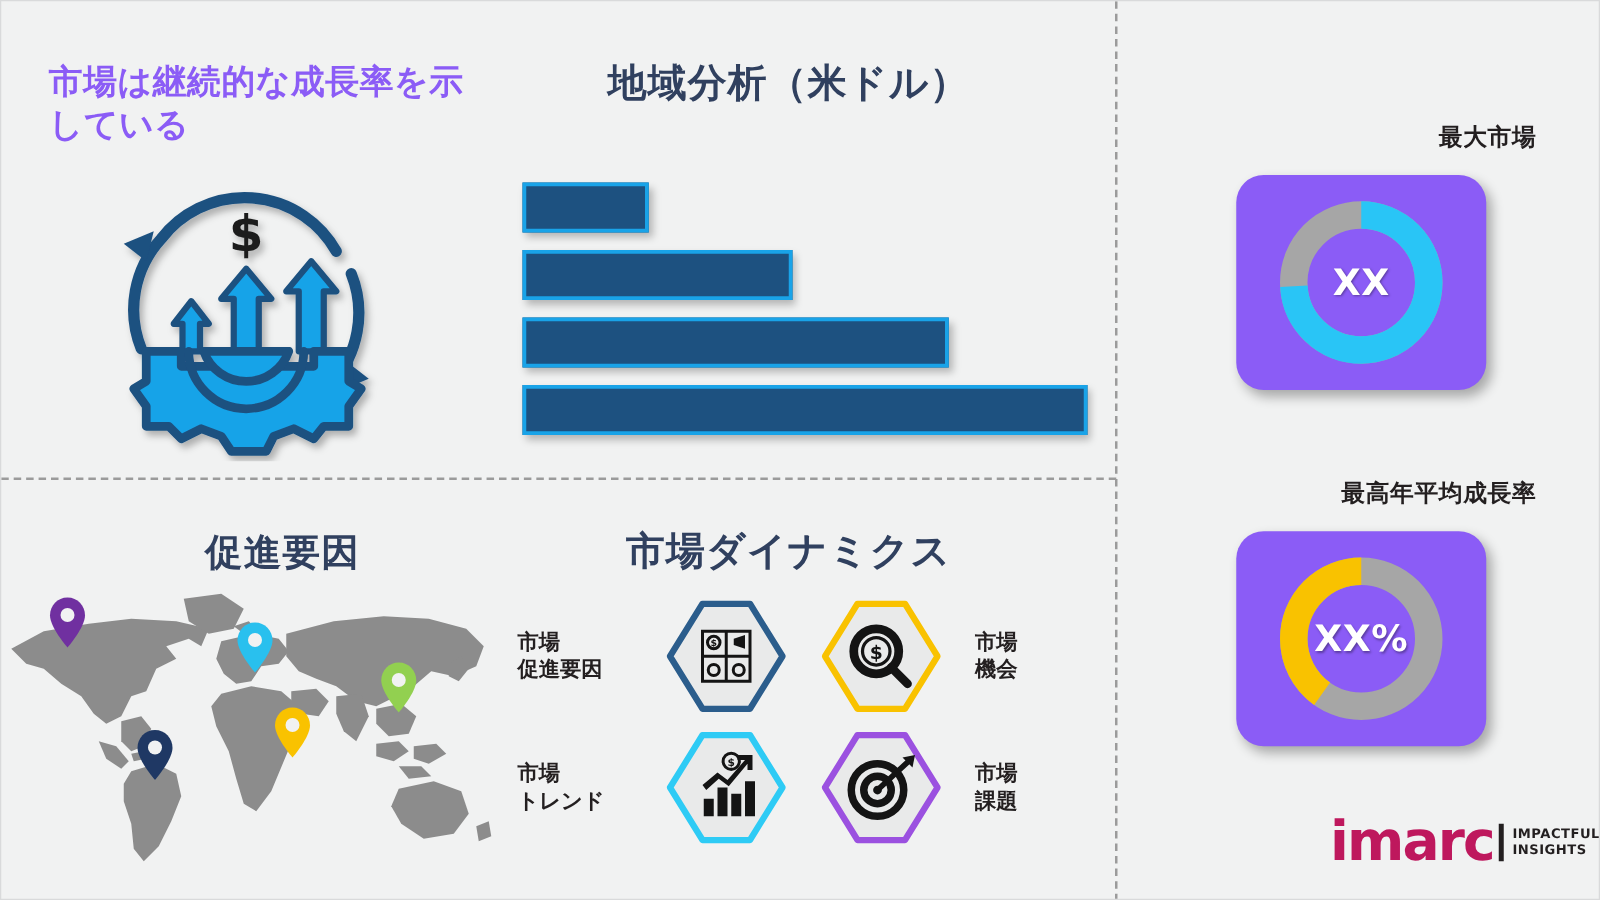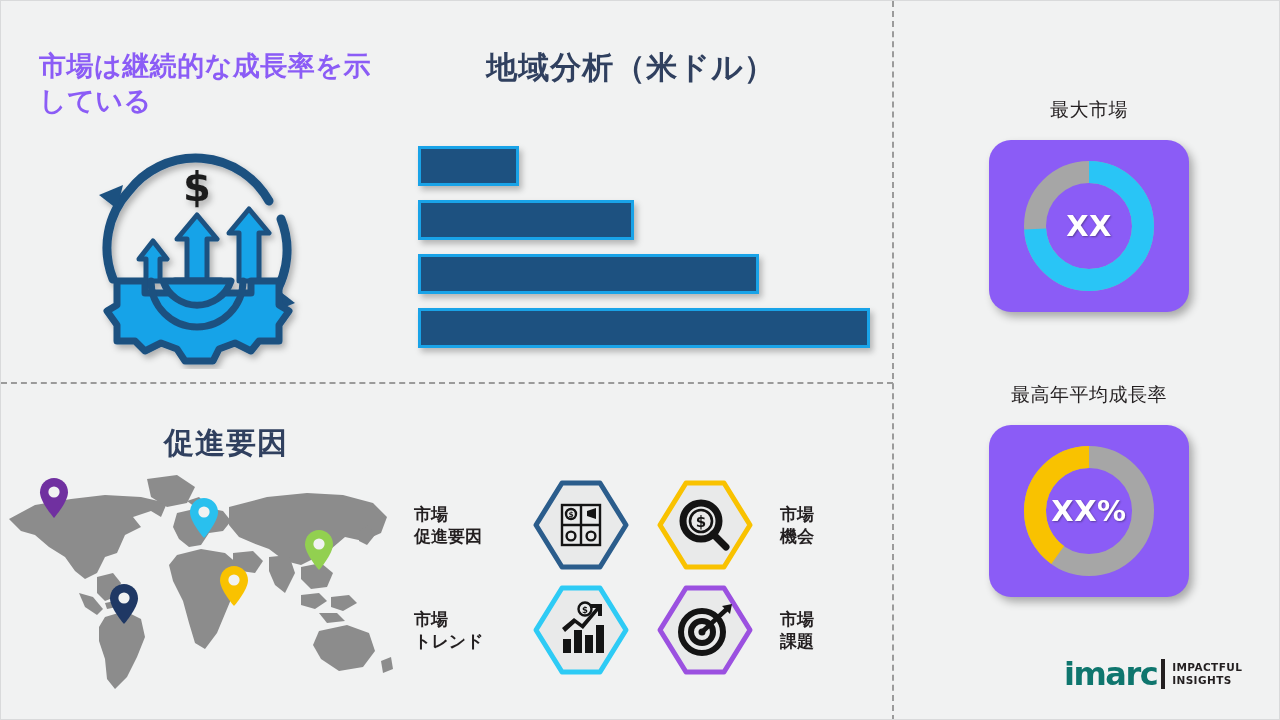--- a/index.html
+++ b/index.html
@@ -70,24 +70,24 @@
     position: absolute;
     left: 400px; top: 422px;
     width: 460px;
     text-align: center;
     font-size: 31px;
   }
   .donut-title {
     position: absolute;
     width: 280px;
     left: 948px;
-    text-align: center;
+    text-align: right;
     font-size: 19px;
     color: #231f20;
-    font-weight: normal;
+    font-weight: bold;
     letter-spacing: 0.5px;
   }
   #donut-title-1 { top: 96px; }
   #donut-title-2 { top: 381px; }
 
   
   #growth-icon {
     position: absolute;
     left: 72px; top: 128px;
     width: 248px; height: 240px;
@@ -172,23 +172,23 @@
 
   
   #logo {
     position: absolute;
     left: 1063px; top: 650px;
     display: flex;
     align-items: center;
     height: 46px;
   }
   #logo-word {
-    font-size: 32px;
-    font-weight: bold;
-    color: #0f766e;
+    font-size: 44px;
+    font-weight: bold;
+    color: #be185d;
     letter-spacing: -1.5px;
     line-height: 1;
     font-family: "DejaVu Sans", "Liberation Sans", sans-serif;
   }
   #logo-bar {
     width: 4px; height: 30px;
     background: #231f20;
     margin: 0 7px 0 4px;
   }
   #logo-tag {
@@ -332,20 +332,21 @@
       </svg>
     </div>
     <div class="pin" style="left:108px; top:122px;">
       <svg width="30" height="42" viewBox="0 0 30 42">
         <path d="M15 1 C7 1 1 7.5 1 15.2 C1 25 15 41 15 41 C15 41 29 25 29 15.2 C29 7.5 23 1 15 1 Z" fill="#1f3864"></path>
         <circle cx="15" cy="15" r="5.6" fill="#f1f2f2"></circle>
       </svg>
     </div>
   </div>
 
+  <div id="title-dynamics" class="h-navy">市場ダイナミクス</div>
 
   <div id="dynamics">
 
     <div class="dyn-row" id="dyn-row-0">
       <div class="dyn-label left">
         <div>市場</div>
         <div>促進要因</div>
       </div>
       <div class="hex-wrap">
         <svg width="98" height="92" viewBox="0 0 98 92">

